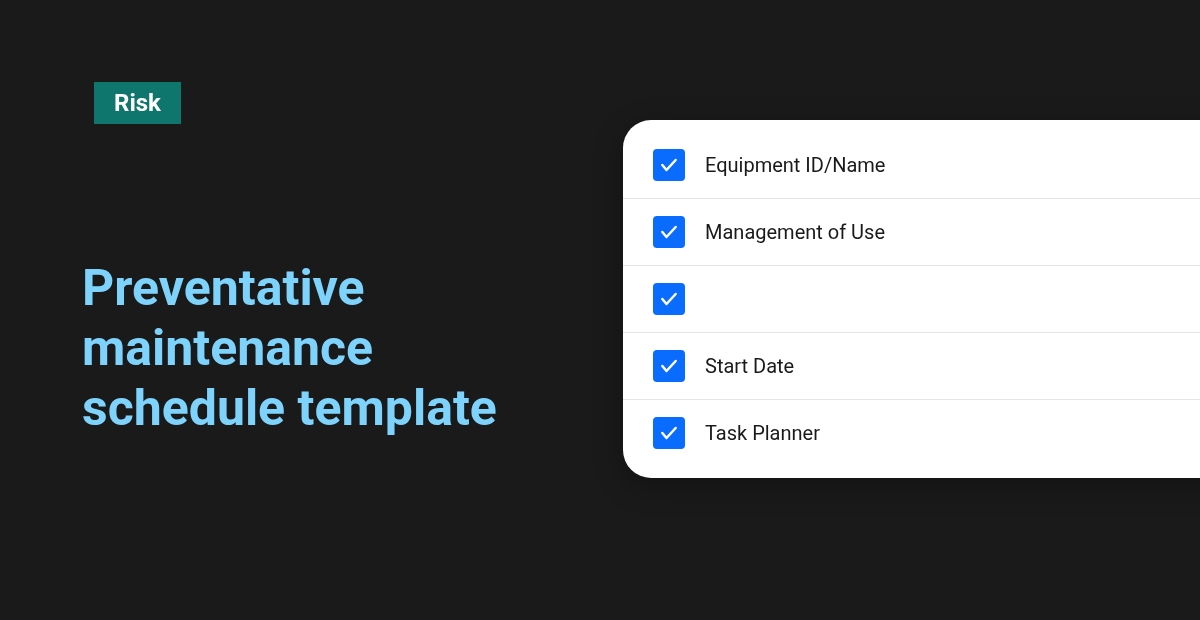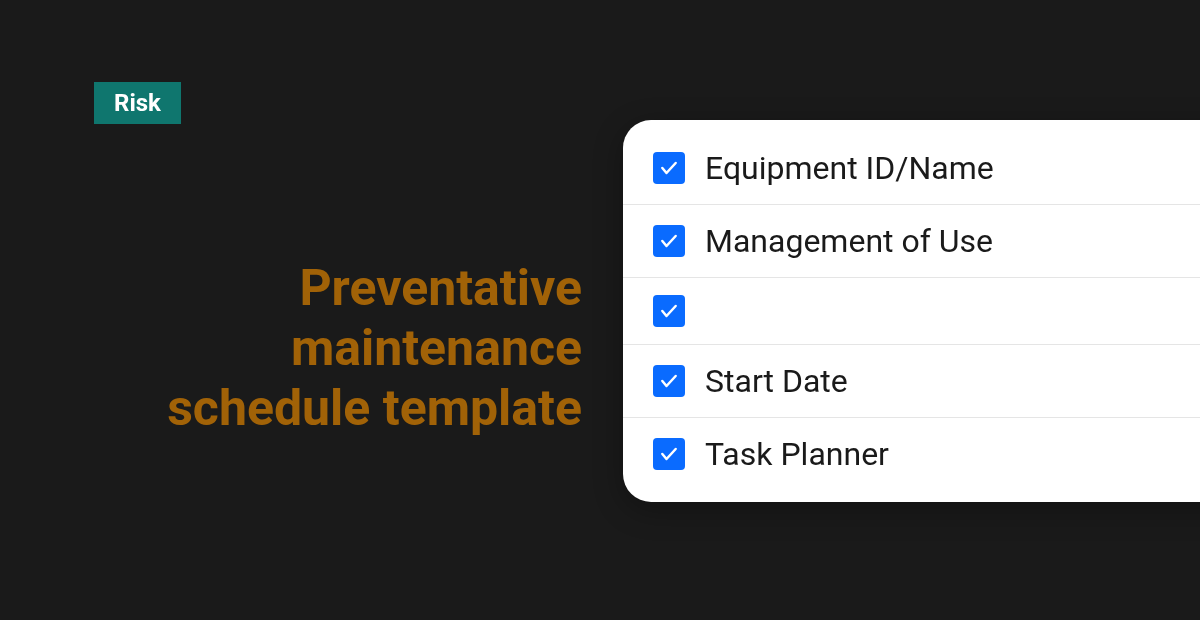--- a/index.html
+++ b/index.html
@@ -30,26 +30,25 @@
       font-weight: 700;
       line-height: 1.25;
       text-align: center;
       padding: 6px 20px;
       margin-left: 12px;
     }
     .heading {
       position: absolute;
       left: 82px;
       top: 258px;
-      color: #a16207;
+      color: #7dd3fc;
       font-size: 50px;
       font-weight: 700;
       line-height: 1.2;
       max-width: 500px;
-      text-align: right;
     }
     .card {
       position: absolute;
       left: 623px;
       top: 120px;
       width: 630px;
       background: #ffffff;
       border-radius: 28px 0 0 28px;
       padding: 12px 0;
       box-shadow: 0 8px 30px rgba(0,0,0,0.3);
@@ -77,21 +76,21 @@
     .checkbox svg {
       width: 20px;
       height: 20px;
       stroke: #ffffff;
       stroke-width: 3;
       fill: none;
       stroke-linecap: round;
       stroke-linejoin: round;
     }
     .list-label {
-      font-size: 32px;
+      font-size: 20px;
       color: #1a1a1a;
       font-weight: 400;
     }
   </style>
 </head>
 <body>
 
 <div class="content">
 
   <div class="tag">

